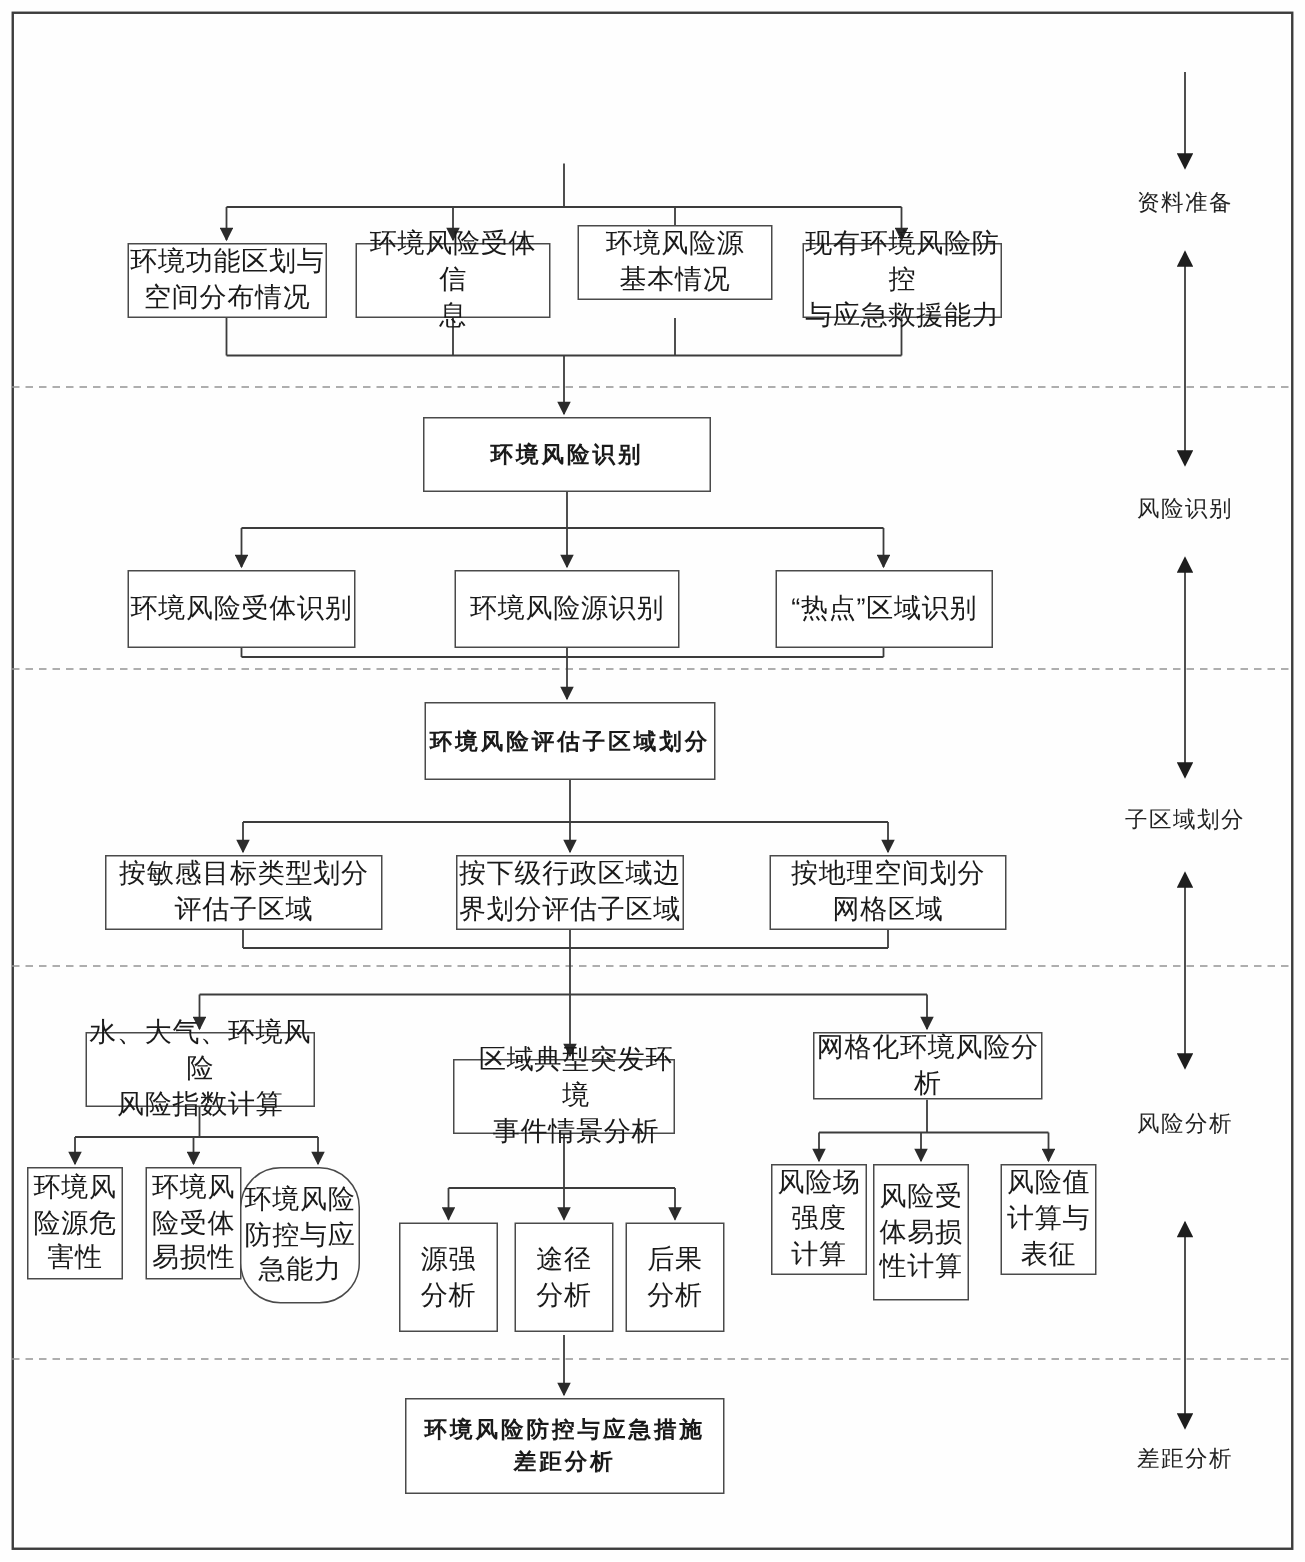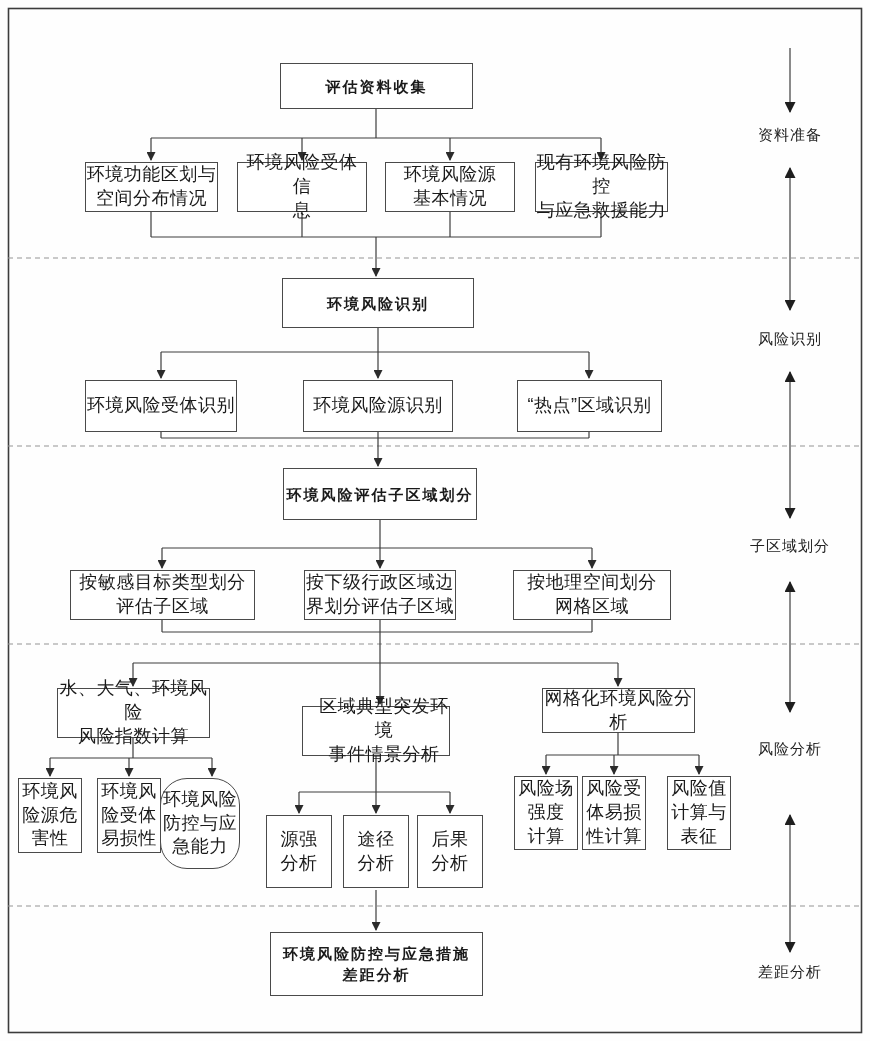--- a/index.html
+++ b/index.html
@@ -88,26 +88,25 @@
 
     <g stroke="#2a2a2a" stroke-width="1.1" fill="none">
       <path d="M790 48 V112" marker-end="url(#rah)"></path>
       <path d="M790 168 V310" marker-start="url(#rah)" marker-end="url(#rah)"></path>
       <path d="M790 372 V518" marker-start="url(#rah)" marker-end="url(#rah)"></path>
       <path d="M790 582 V712" marker-start="url(#rah)" marker-end="url(#rah)"></path>
       <path d="M790 815 V952" marker-start="url(#rah)" marker-end="url(#rah)"></path>
     </g>
   </svg>
 
-  <div class="node spine" style="left:280px;top:63px;width:193px;height:46px;">评估资料收集</div>
   <div class="node" style="left:85px;top:162px;width:133px;height:50px;">环境功能区划与
 空间分布情况</div>
   <div class="node" style="left:237px;top:162px;width:130px;height:50px;">环境风险受体信
 息</div>
-  <div class="node" style="left:385px;top:162px;width:130px;height:50px;">环境风险源
+  <div class="node" style="left:385px;top:150px;width:130px;height:50px;">环境风险源
 基本情况</div>
   <div class="node" style="left:535px;top:162px;width:133px;height:50px;">现有环境风险防控
 与应急救援能力</div>
 
   <div class="node spine" style="left:282px;top:278px;width:192px;height:50px;">环境风险识别</div>
   <div class="node" style="left:85px;top:380px;width:152px;height:52px;">环境风险受体识别</div>
   <div class="node" style="left:303px;top:380px;width:150px;height:52px;">环境风险源识别</div>
   <div class="node" style="left:517px;top:380px;width:145px;height:52px;">“热点”区域识别</div>
 
   <div class="node spine" style="left:283px;top:468px;width:194px;height:52px;">环境风险评估子区域划分</div>
@@ -137,21 +136,21 @@
   <div class="node" style="left:266px;top:815px;width:66px;height:73px;">源强
 分析</div>
   <div class="node" style="left:343px;top:815px;width:66px;height:73px;">途径
 分析</div>
   <div class="node" style="left:417px;top:815px;width:66px;height:73px;">后果
 分析</div>
 
   <div class="node" style="left:514px;top:776px;width:64px;height:74px;">风险场
 强度
 计算</div>
-  <div class="node" style="left:582px;top:776px;width:64px;height:74px;">风险受
+  <div class="node" style="left:582px;top:776px;width:64px;height:91px;">风险受
 体易损
 性计算</div>
   <div class="node" style="left:667px;top:776px;width:64px;height:74px;">风险值
 计算与
 表征</div>
 
   <div class="node spine" style="left:270px;top:932px;width:213px;height:64px;">环境风险防控与应急措施
 差距分析</div>
 
   <div class="stage-label" style="top:126px;">资料准备</div>

